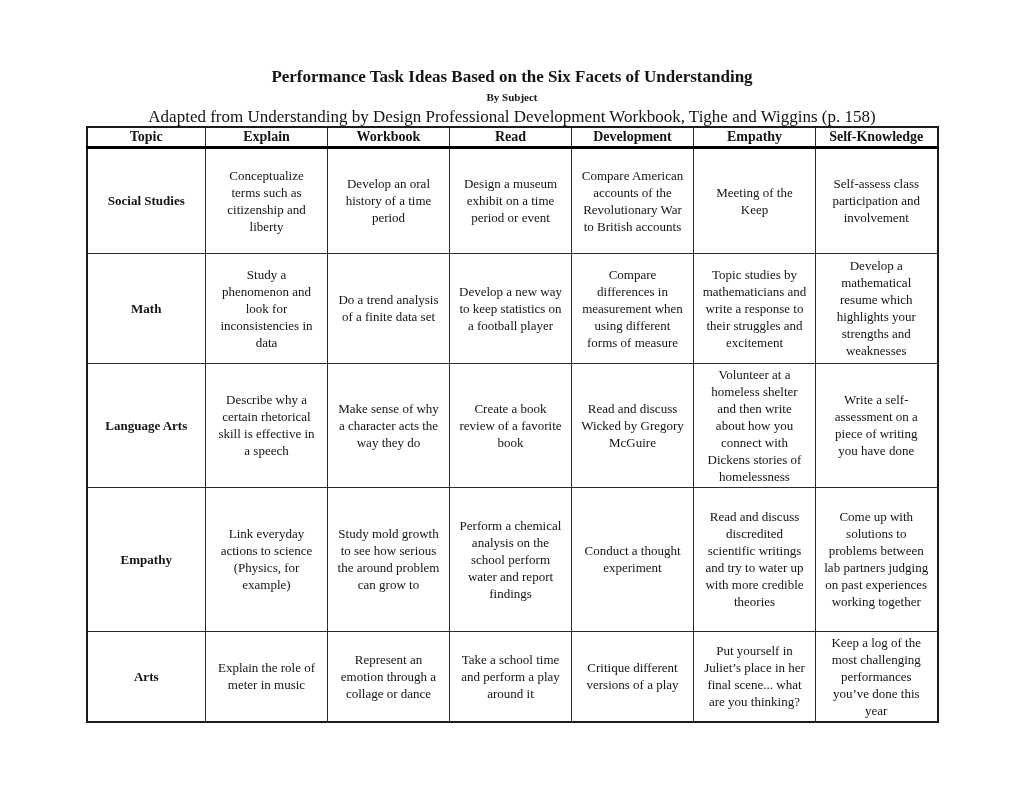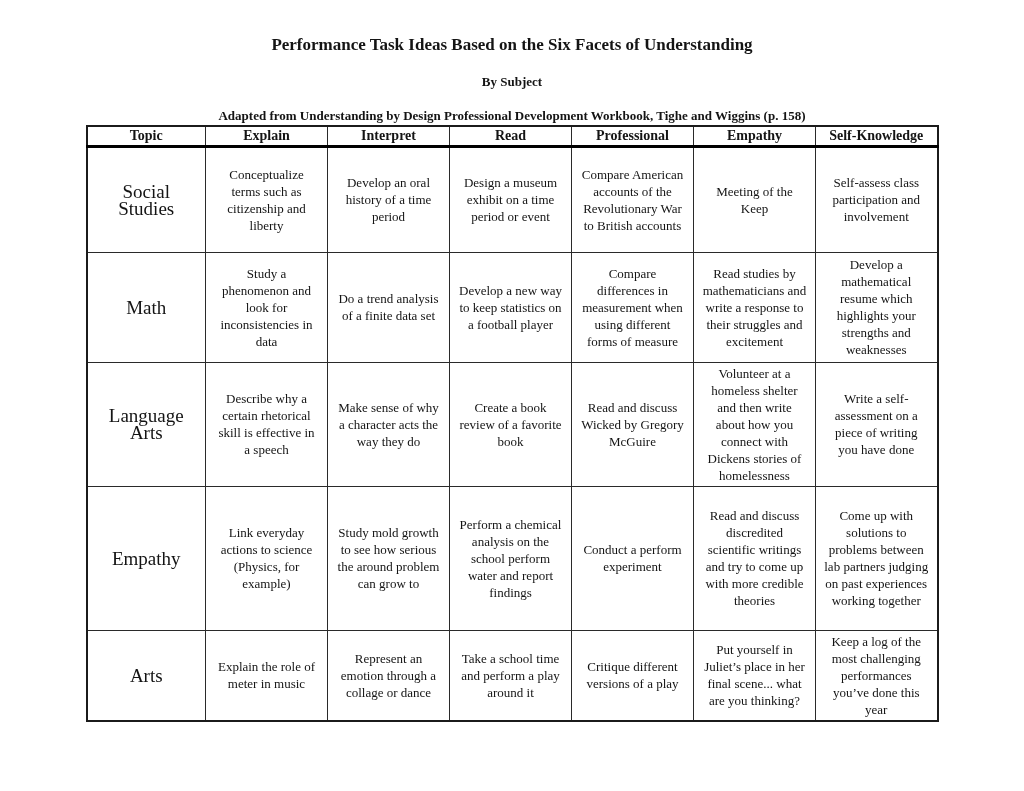--- a/index.html
+++ b/index.html
@@ -10,39 +10,39 @@
     color: #141414;
   }
   .page {
     position: relative;
     width: 1024px;
     height: 791px;
     background: #ffffff;
     overflow: hidden;
   }
   .title-block {
-    padding-top: 34px;
+    padding-top: 66px;
     text-align: center;
   }
   .doc-title {
     font-size: 17px;
     font-weight: bold;
     margin: 0;
     line-height: 21px;
   }
   .doc-subtitle {
-    font-size: 13px;
+    font-size: 11px;
     font-weight: bold;
-    margin: 16px;
+    margin: 0;
     line-height: 21px;
   }
   .doc-attribution {
-    font-size: 13px;
-    font-weight: bold;
-    margin-top: 7px;
+    font-size: 17px;
+    font-weight: normal;
+    margin-top: 1px;
     line-height: 15px;
   }
   table.facets {
     border-collapse: collapse;
     table-layout: fixed;
     margin: 2px auto 0 auto;
     border: 2px solid #1b1b1b;
     background: #ffffff;
   }
   table.facets col.topic-col { width: 119px; }
@@ -59,22 +59,22 @@
   }
   table.facets thead th {
     font-size: 14px;
     font-weight: bold;
     padding: 0 4px;
     border-bottom: 3px solid #000000;
     margin-left: 12px;
   }
   table.facets thead tr { height: 20px; }
   table.facets tbody th {
-    font-weight: normal;
-    font-size: 19px;
+    font-weight: bold;
+    font-size: 13px;
   }
   table.facets tbody tr:nth-child(1) { height: 106px; }
   table.facets tbody tr:nth-child(2) { height: 110px; }
   table.facets tbody tr:nth-child(3) { height: 123px; }
   table.facets tbody tr:nth-child(4) { height: 144px; }
   table.facets tbody tr:nth-child(5) { height: 87px; }
 </style>
 </head>
 <body>
 
@@ -92,62 +92,62 @@
         <col class="facet-col">
         <col class="facet-col">
       <col class="facet-col">
         <col class="facet-col">
         <col class="facet-col">
     </colgroup>
     <thead>
       <tr>
         <th>Topic</th>
         <th>Explain</th>
-        <th>Interpret</th>
+        <th>Workbook</th>
         <th>Read</th>
-        <th>Professional</th>
+        <th>Development</th>
         <th>Empathy</th>
         <th>Self-Knowledge</th>
       </tr>
     </thead>
     <tbody>
         <tr>
           <th>Social Studies</th>
           <td>Conceptualize terms such as citizenship and liberty</td>
           <td>Develop an oral history of a time period</td>
           <td>Design a museum exhibit on a time period or event</td>
           <td>Compare American accounts of the Revolutionary War to British accounts</td>
           <td>Meeting of the Keep</td>
           <td>Self-assess class participation and involvement</td>
         </tr>
         <tr>
           <th>Math</th>
           <td>Study a phenomenon and look for inconsistencies in data</td>
           <td>Do a trend analysis of a finite data set</td>
           <td>Develop a new way to keep statistics on a football player</td>
           <td>Compare differences in measurement when using different forms of measure</td>
-          <td>Read studies by mathematicians and write a response to their struggles and excitement</td>
+          <td>Topic studies by mathematicians and write a response to their struggles and excitement</td>
           <td>Develop a mathematical resume which highlights your strengths and weaknesses</td>
         </tr>
         <tr>
           <th>Language Arts</th>
           <td>Describe why a certain rhetorical skill is effective in a speech</td>
           <td>Make sense of why a character acts the way they do</td>
           <td>Create a book review of a favorite book</td>
           <td>Read and discuss Wicked by Gregory McGuire</td>
           <td>Volunteer at a homeless shelter and then write about how you connect with Dickens stories of homelessness</td>
           <td>Write a self-assessment on a piece of writing you have done</td>
         </tr>
         <tr>
           <th>Empathy</th>
           <td>Link everyday actions to science (Physics, for example)</td>
           <td>Study mold growth to see how serious the around problem can grow to</td>
           <td>Perform a chemical analysis on the school perform water and report findings</td>
-          <td>Conduct a perform experiment</td>
-          <td>Read and discuss discredited scientific writings and try to come up with more credible theories</td>
+          <td>Conduct a thought experiment</td>
+          <td>Read and discuss discredited scientific writings and try to water up with more credible theories</td>
           <td>Come up with solutions to problems between lab partners judging on past experiences working together</td>
         </tr>
         <tr>
           <th>Arts</th>
           <td>Explain the role of meter in music</td>
           <td>Represent an emotion through a collage or dance</td>
           <td>Take a school time and perform a play around it</td>
           <td>Critique different versions of a play</td>
           <td>Put yourself in Juliet’s place in her final scene... what are you thinking?</td>
           <td>Keep a log of the most challenging performances you’ve done this year</td>

